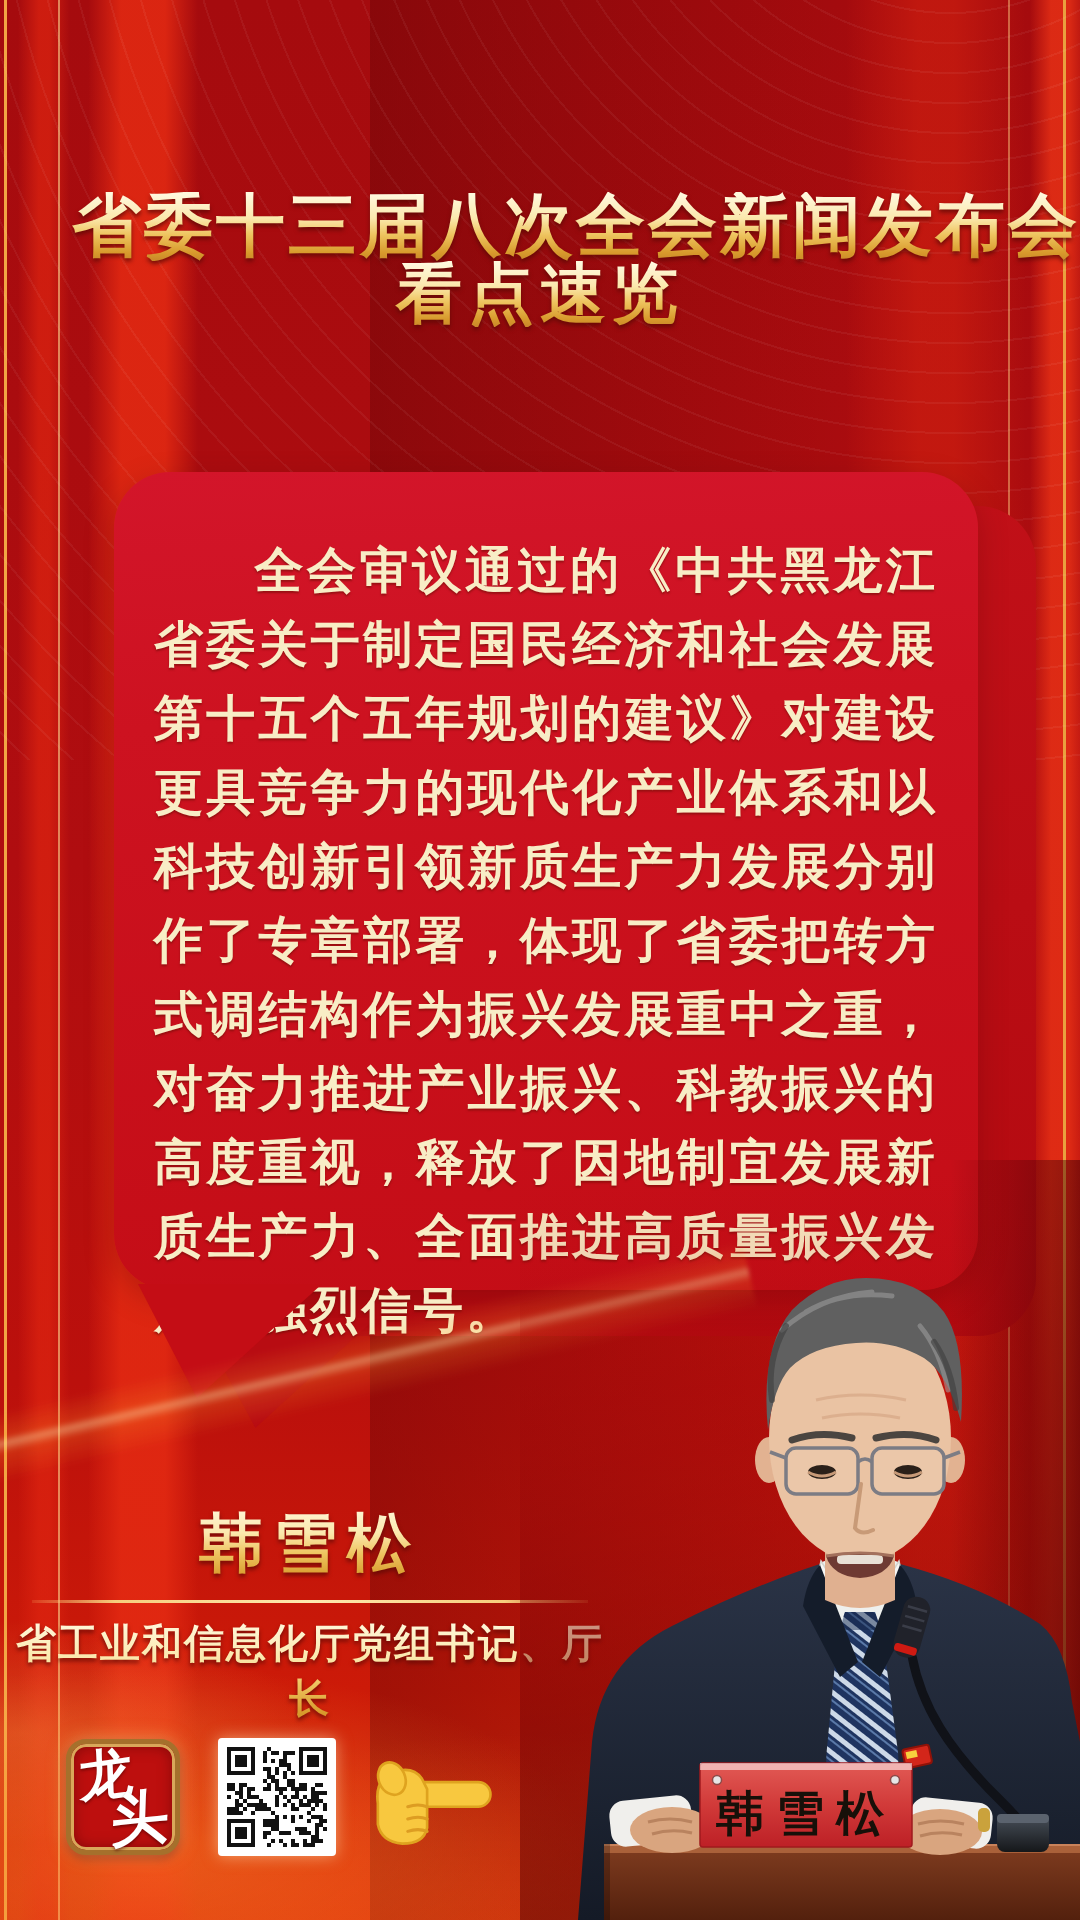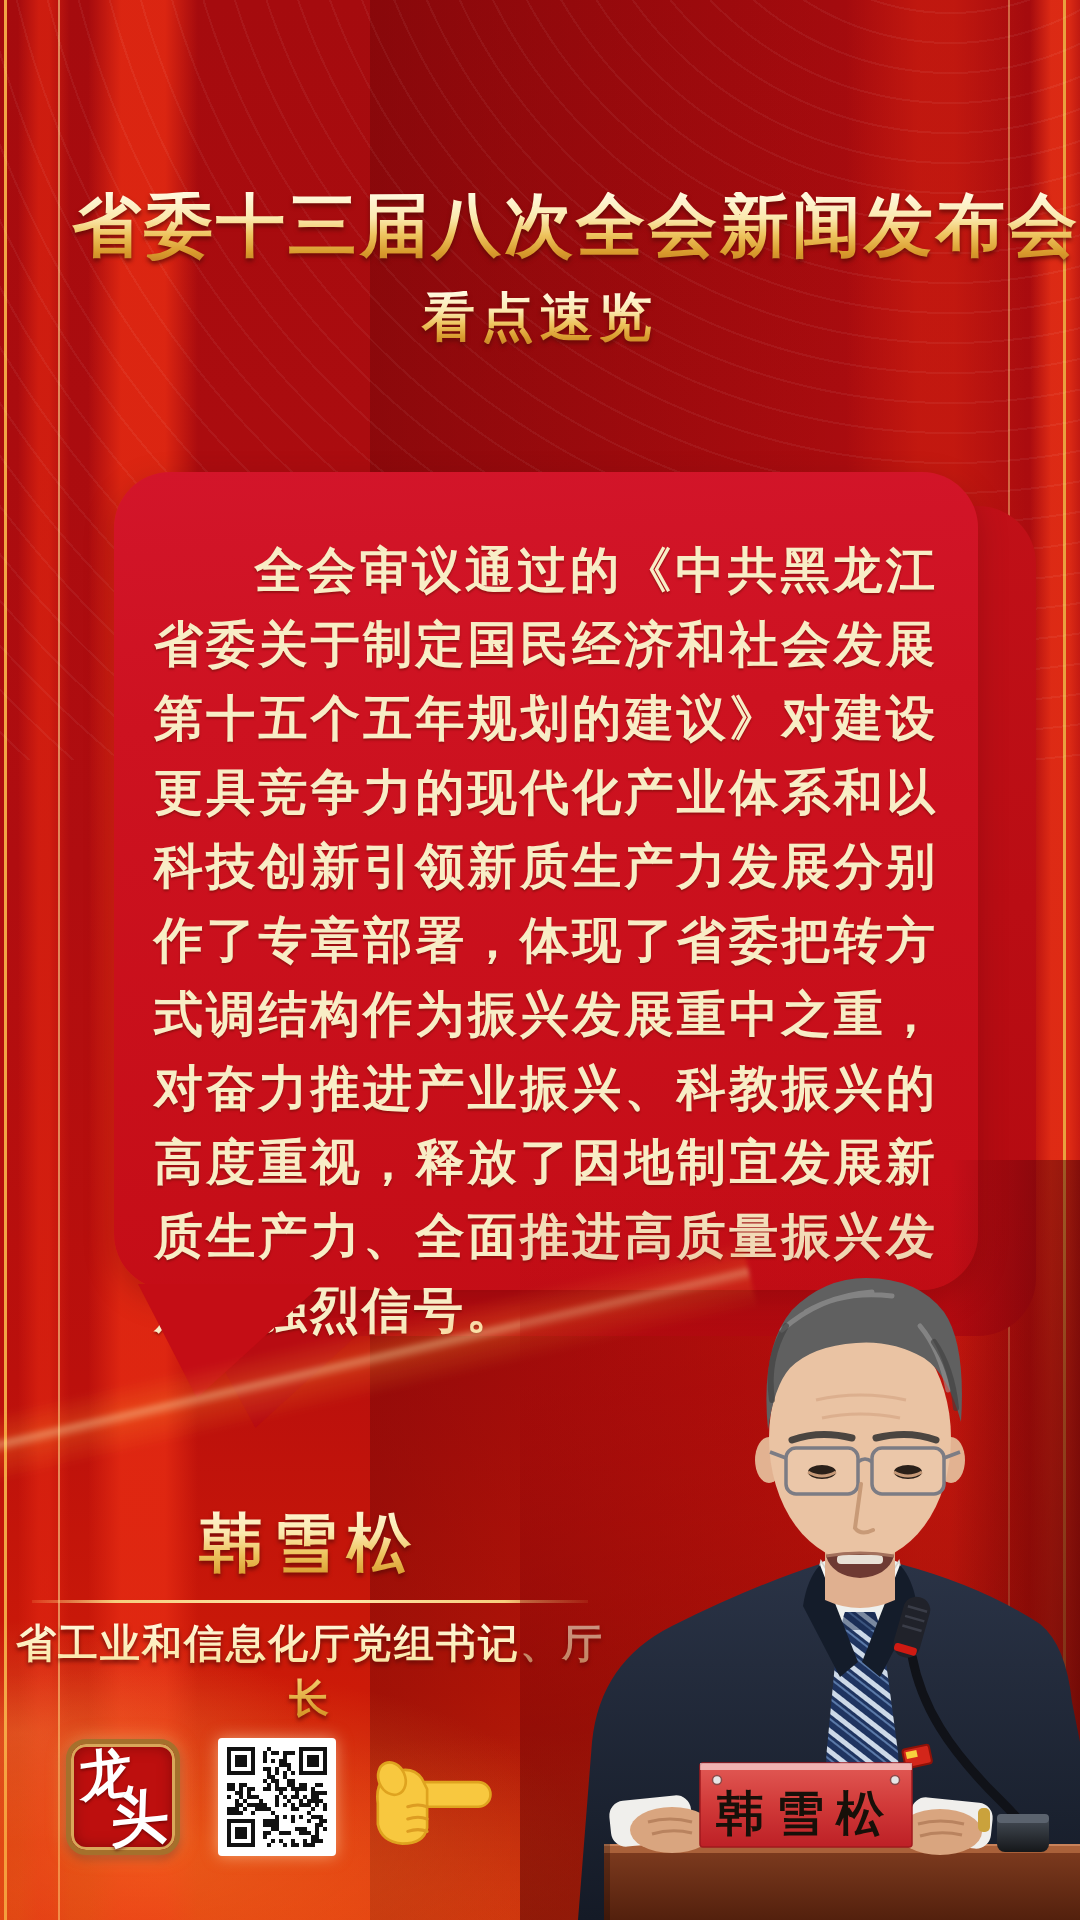--- a/index.html
+++ b/index.html
@@ -34,21 +34,21 @@
     clip-path:polygon(0 0,100% 0,32% 100%);z-index:3;}
   .quote{position:absolute;left:40px;top:62px;width:784px;
     font-size:49px;line-height:74px;letter-spacing:3px;text-align:justify;text-indent:2.05em;
     color:#f8edc6;font-weight:700;text-shadow:0 2px 2px rgba(110,15,8,.55);margin:0;}
   
   .gold{background:linear-gradient(180deg,#fff8dd 4%,#fbe8ad 38%,#eec45f 62%,#d89a2c 88%,#c9872a 100%);
     -webkit-background-clip:text;background-clip:text;color:transparent;
     filter:drop-shadow(0 3px 2px rgba(90,8,4,.75));}
   .title{position:absolute;left:0;top:192px;width:1080px;text-align:center;z-index:5;font-weight:900;}
   .title .l1{font-size:69px;letter-spacing:3px;line-height:1.0;display:block;text-align:right;}
-  .title .l2{font-size:53px;letter-spacing:6px;line-height:1.0;display:block;margin-top:30px;}
+  .title .l2{font-size:66px;letter-spacing:6px;line-height:1.0;display:block;}
   
   .speaker{position:absolute;left:10px;top:1500px;width:600px;text-align:center;z-index:5;}
   .speaker .name{font-size:64px;font-weight:900;letter-spacing:10px;display:inline-block;}
   .speaker .rule{width:556px;height:3px;margin:13px auto 0;border:none;
     background:linear-gradient(90deg,rgba(250,200,110,.15),#f6cd7c 15%,#ffe9b0 50%,#f6cd7c 85%,rgba(250,200,110,.15));}
   .speaker .role{margin-top:13px;font-size:40px;font-weight:900;letter-spacing:2px;}
   
   .sweep-mid{position:absolute;left:-120px;top:1210px;width:880px;height:320px;z-index:4;pointer-events:none;
     background:linear-gradient(180deg,transparent 40%,rgba(255,150,40,.22) 48%,rgba(255,225,150,.5) 50%,rgba(255,150,40,.22) 53%,transparent 62%);
     transform:rotate(-13deg);filter:blur(2px);}

